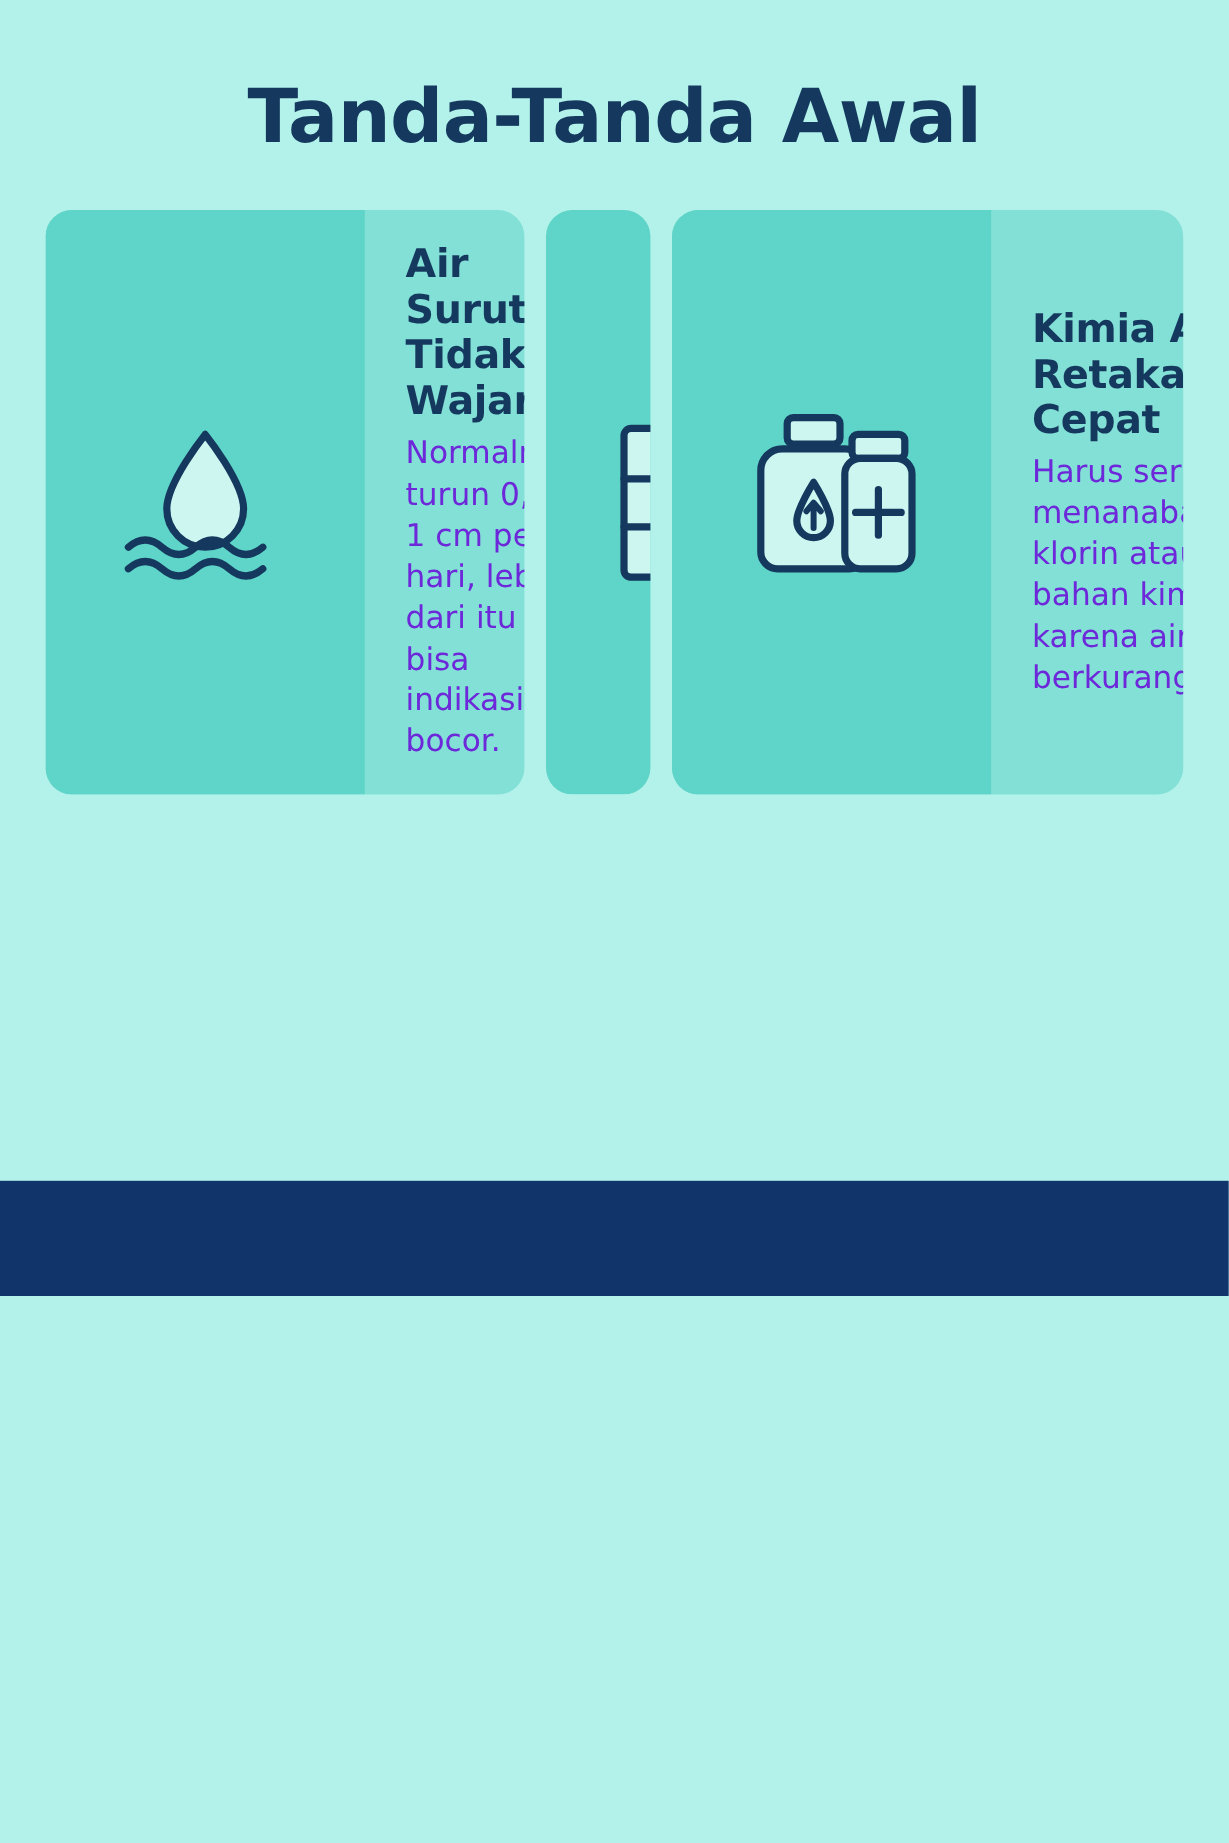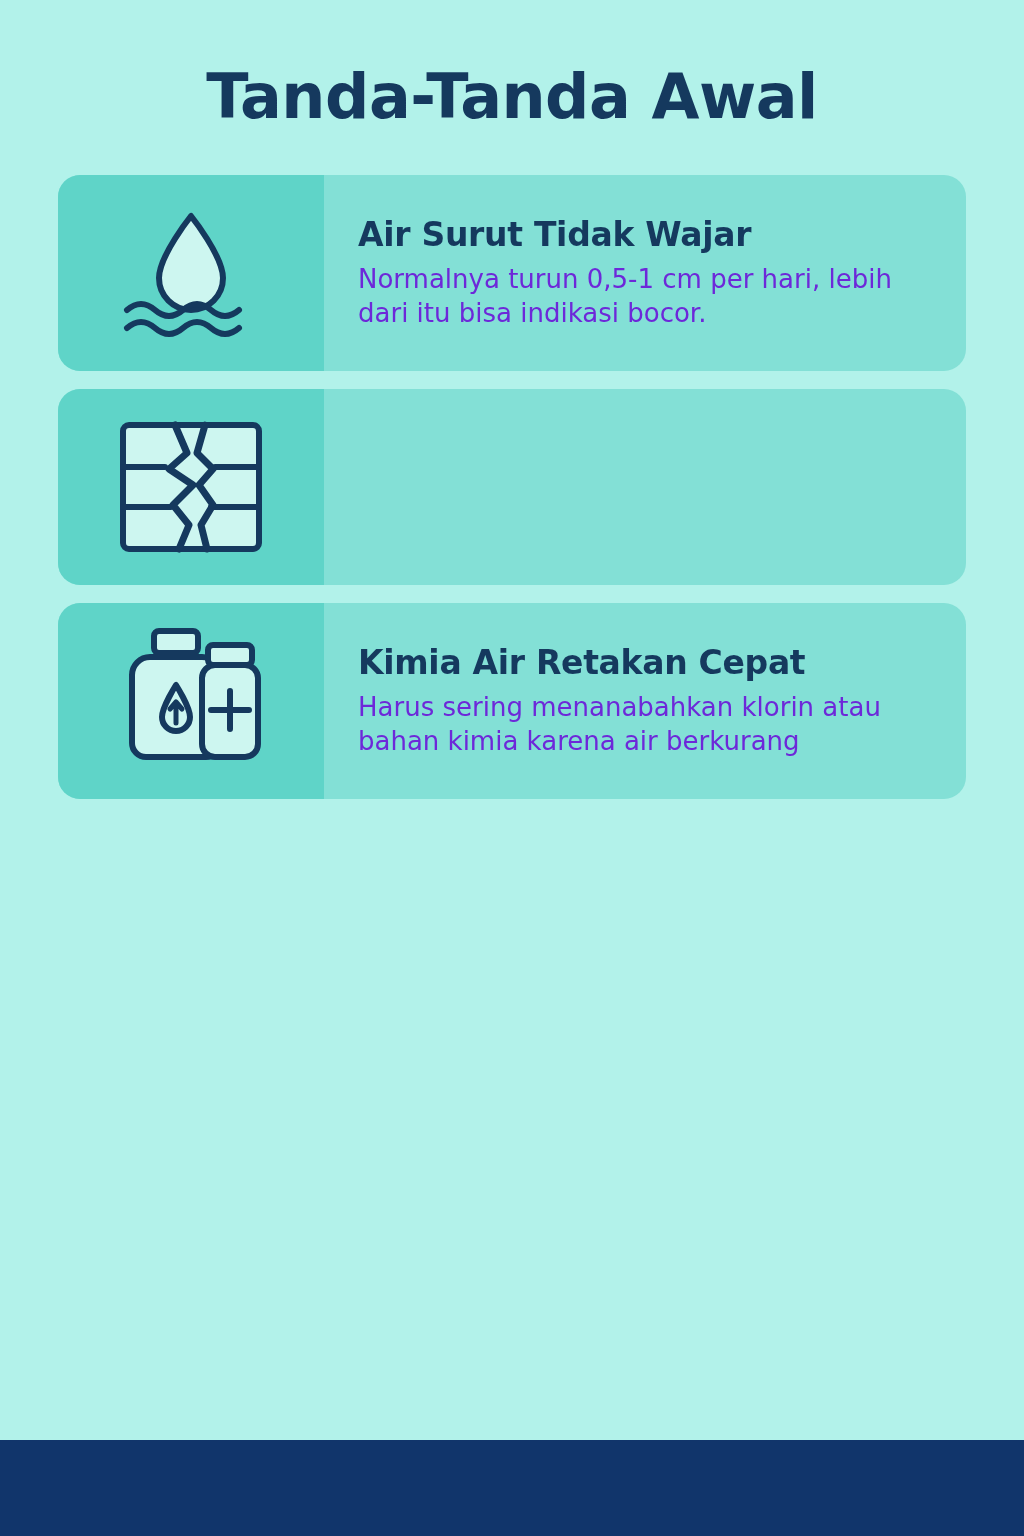--- a/index.html
+++ b/index.html
@@ -9,43 +9,43 @@
   body {
     width: 1024px;
     height: 1536px;
     background: #b2f2ea;
     font-family: "DejaVu Sans", "Liberation Sans", sans-serif;
     overflow: hidden;
     position: relative;
   }
   .page {
     width: 1024px;
-    height: 1536px;
+    height: 1080px;
     position: relative;
     box-sizing: border-box;
     background: #b2f2ea;
   }
   .title {
     text-align: center;
     color: #15395e;
     font-size: 62px;
     font-weight: 800;
     line-height: 1.12;
     letter-spacing: -0.5px;
     padding: 62px 60px 0 60px;
     margin: 0;
   }
   .title .line {
     display: block;
   }
   .cards {
     margin-top: 44px;
-    padding: 0 58px;
+    padding: 0 38px;
     display: flex;
-    flex-direction: column;
+    flex-direction: row;
     gap: 18px;
   }
   .card {
     display: flex;
     align-items: stretch;
     border-radius: 22px;
     overflow: hidden;
     background: #83e0d6;
     min-height: 196px;
   }

